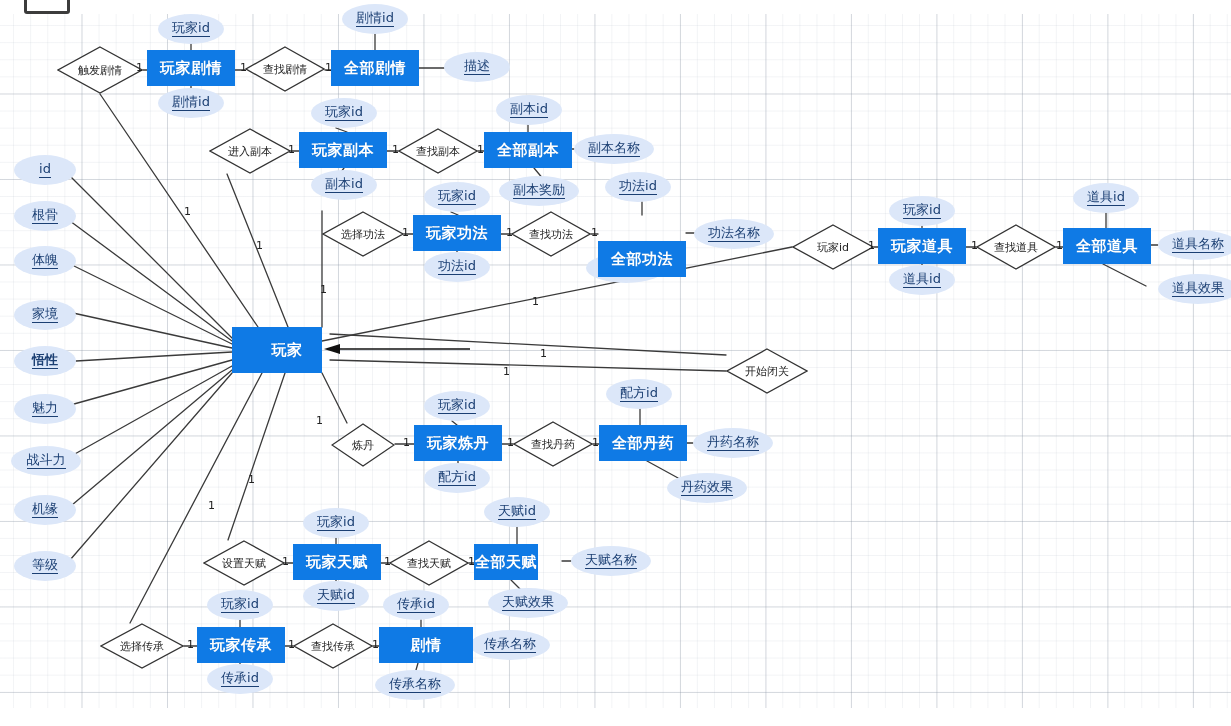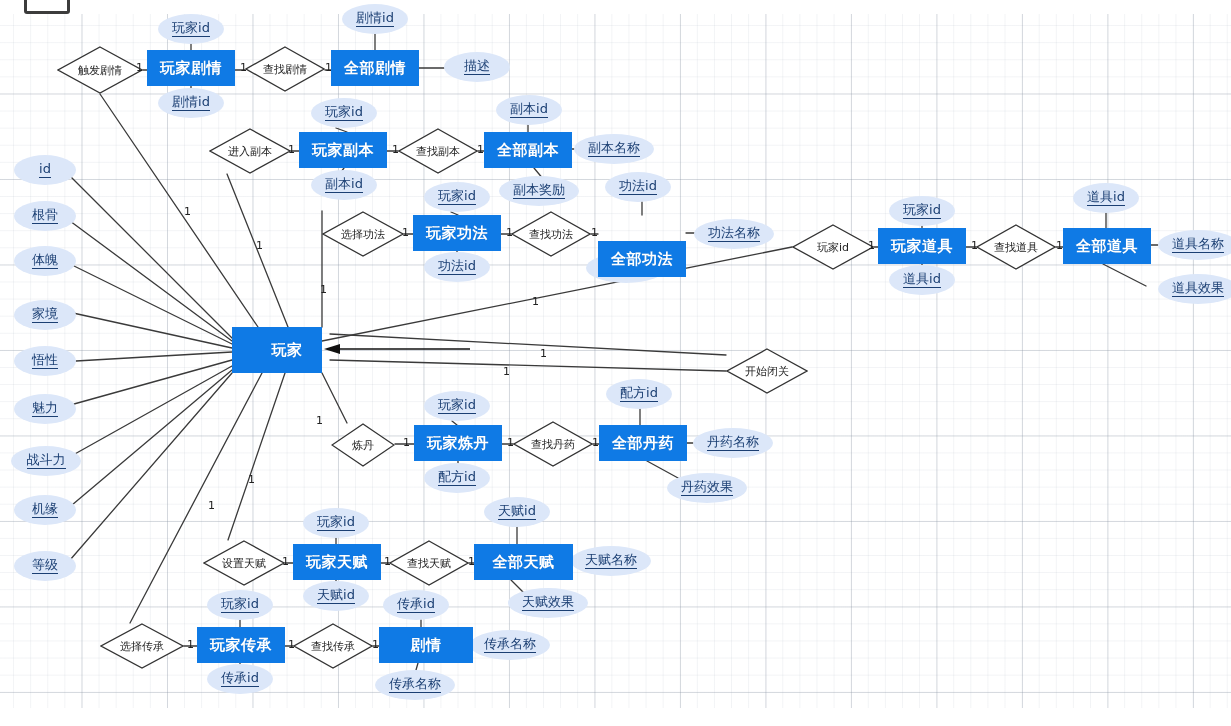--- a/index.html
+++ b/index.html
@@ -160,21 +160,21 @@
       </div>
       <div class="node attr" style="left: 14px; top: 201px; width: 62px; height: 30px;">
         <span>根骨</span>
       </div>
       <div class="node attr" style="left: 14px; top: 246px; width: 62px; height: 30px;">
         <span>体魄</span>
       </div>
       <div class="node attr" style="left: 14px; top: 300px; width: 62px; height: 30px;">
         <span>家境</span>
       </div>
-      <div class="node attr" style="left: 14px; top: 346px; width: 62px; height: 30px;">
+      <div class="node attr" style="left: 14px; top: 346px; width: 62px; height: 30px; font-weight: bold;">
         <span>悟性</span>
       </div>
       <div class="node attr" style="left: 14px; top: 394px; width: 62px; height: 30px;">
         <span>魅力</span>
       </div>
       <div class="node attr" style="left: 11px; top: 446px; width: 70px; height: 30px;">
         <span>战斗力</span>
       </div>
       <div class="node attr" style="left: 14px; top: 495px; width: 62px; height: 30px;">
         <span>机缘</span>
@@ -259,21 +259,21 @@
       </div>
       <div class="node attr" style="left: 303px; top: 581px; width: 66px; height: 30px;">
         <span>天赋id</span>
       </div>
       <div class="node attr" style="left: 484px; top: 497px; width: 66px; height: 30px;">
         <span>天赋id</span>
       </div>
       <div class="node attr" style="left: 571px; top: 546px; width: 80px; height: 30px;">
         <span>天赋名称</span>
       </div>
-      <div class="node attr" style="left: 508px; top: 588px; width: 80px; height: 30px;">
+      <div class="node attr" style="left: 488px; top: 588px; width: 80px; height: 30px;">
         <span>天赋效果</span>
       </div>
       <div class="node attr" style="left: 207px; top: 590px; width: 66px; height: 30px;">
         <span>玩家id</span>
       </div>
       <div class="node attr" style="left: 207px; top: 664px; width: 66px; height: 30px;">
         <span>传承id</span>
       </div>
       <div class="node attr" style="left: 383px; top: 590px; width: 66px; height: 30px;">
         <span>传承id</span>
@@ -403,21 +403,21 @@
       </div>
       <div class="node entity e-std" style="left: 414px; top: 425px; width: 88px; height: 36px;">
         <span>玩家炼丹</span>
       </div>
       <div class="node entity e-std" style="left: 599px; top: 425px; width: 88px; height: 36px;">
         <span>全部丹药</span>
       </div>
       <div class="node entity e-std" style="left: 293px; top: 544px; width: 88px; height: 36px;">
         <span>玩家天赋</span>
       </div>
-      <div class="node entity e-std" style="left: 474px; top: 544px; width: 99px; height: 36px;">
+      <div class="node entity e-std" style="left: 474px; top: 544px; width: 64px; height: 36px;">
         <span>全部天赋</span>
       </div>
       <div class="node entity e-std" style="left: 197px; top: 627px; width: 88px; height: 36px;">
         <span>玩家传承</span>
       </div>
       <div class="node entity e-std" style="left: 379px; top: 627px; width: 94px; height: 36px;">
         <span>剧情</span>
       </div>
       <div class="card" style="left: 136px; top: 62px;">1</div>
       <div class="card" style="left: 240px; top: 62px;">1</div>

